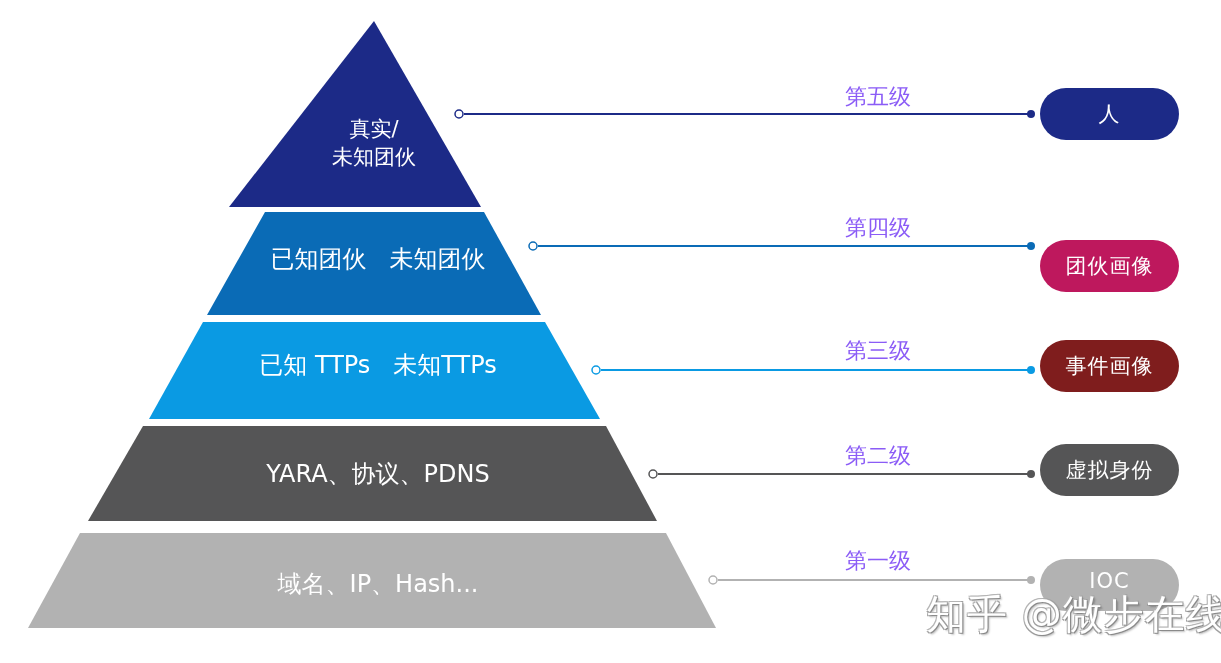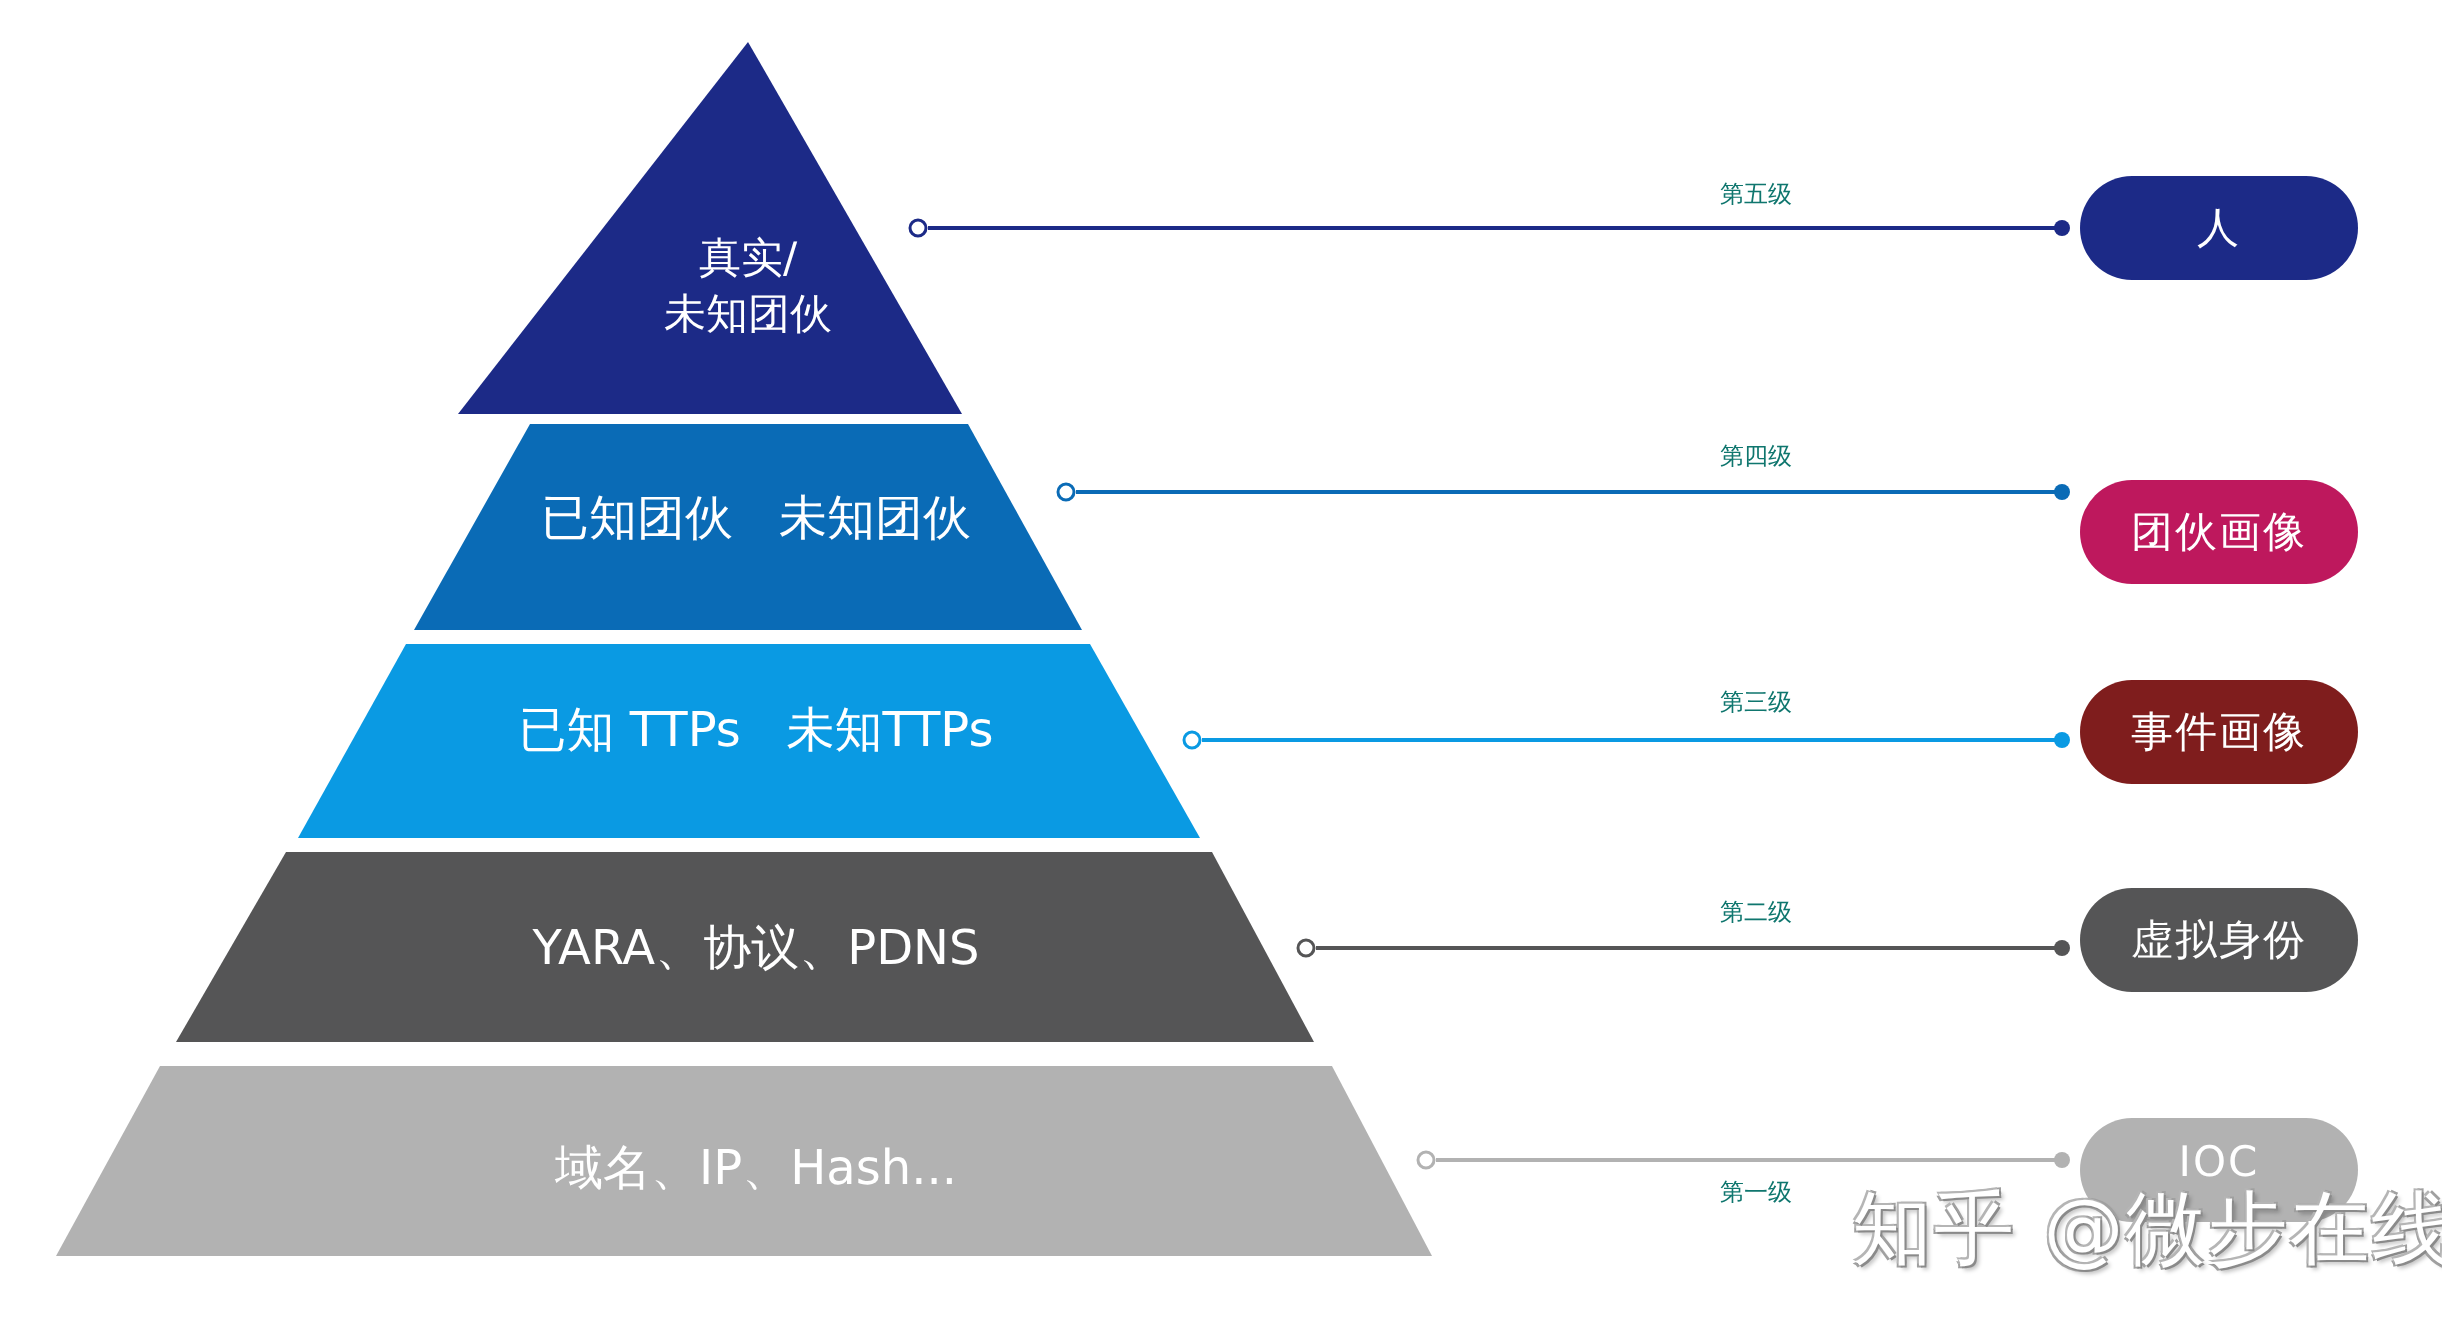--- a/index.html
+++ b/index.html
@@ -2,21 +2,21 @@
 <html><head>
 <meta charset="utf-8">
 <style>
   html, body { margin: 0; padding: 0; background: #ffffff; }
   body { width: 1221px; height: 663px; position: relative; overflow: hidden;
          font-family: "DejaVu Sans", "Liberation Sans", sans-serif; }
   #stage { position: absolute; left: 0; top: 0; width: 1221px; height: 663px; }
   svg.pyramid { position: absolute; left: 0; top: 0; }
   .tier-text { position: absolute; color: #ffffff; font-size: 24px; text-align: center;
                line-height: 28px; white-space: pre; transform: translate(-50%, -50%); }
-  .level-label { position: absolute; color: #0f766e; font-size: 12px; line-height: 20px;
+  .level-label { position: absolute; color: #8b5cf6; font-size: 22px; line-height: 20px;
                  transform: translateX(-50%); }
   .pill { position: absolute; height: 52px; width: 139px; border-radius: 26px;
           color: #ffffff; font-size: 21px; display: flex; align-items: center;
           justify-content: center; letter-spacing: 1px; }
   .watermark { position: absolute; left: 926px; top: 587px; font-size: 40px;
                color: #ffffff; letter-spacing: 1px; white-space: nowrap;
                text-shadow: 1px 1px 0 #8a8a8a, -1px -1px 0 #b5b5b5, 1px -1px 0 #a0a0a0, -1px 1px 0 #a0a0a0, 2px 2px 2px rgba(0,0,0,0.25); }
 </style>
 </head>
 <body>
@@ -66,21 +66,21 @@
 未知团伙</div>
   <div class="tier-text" style="left:378px; top:259px;">已知团伙   未知团伙</div>
   <div class="tier-text" style="left:378px; top:365px;">已知 TTPs   未知TTPs</div>
   <div class="tier-text" style="left:378px; top:474px;">YARA、协议、PDNS</div>
   <div class="tier-text" style="left:378px; top:584px;">域名、IP、Hash...</div>
 
   <div class="level-label" style="left:878px; top:87px;">第五级</div>
   <div class="level-label" style="left:878px; top:218px;">第四级</div>
   <div class="level-label" style="left:878px; top:341px;">第三级</div>
   <div class="level-label" style="left:878px; top:446px;">第二级</div>
-  <div class="level-label" style="left:878px; top:551px;margin-top:35px;">第一级</div>
+  <div class="level-label" style="left:878px; top:551px;">第一级</div>
 
   <div class="pill" style="left:1040px; top:88px; background:#1c2a87;">人</div>
   <div class="pill" style="left:1040px; top:216px; background:#be185d;margin-top:24px;">团伙画像</div>
   <div class="pill" style="left:1040px; top:340px; background:#7f1d1d;">事件画像</div>
   <div class="pill" style="left:1040px; top:444px; background:#555556;">虚拟身份</div>
   <div class="pill" style="left:1040px; top:559px; background:#b2b2b2; align-items:flex-start; padding-top:10px; box-sizing:border-box;">IOC</div>
 
   <div class="watermark">知乎 @微步在线</div>
 </div>
 

